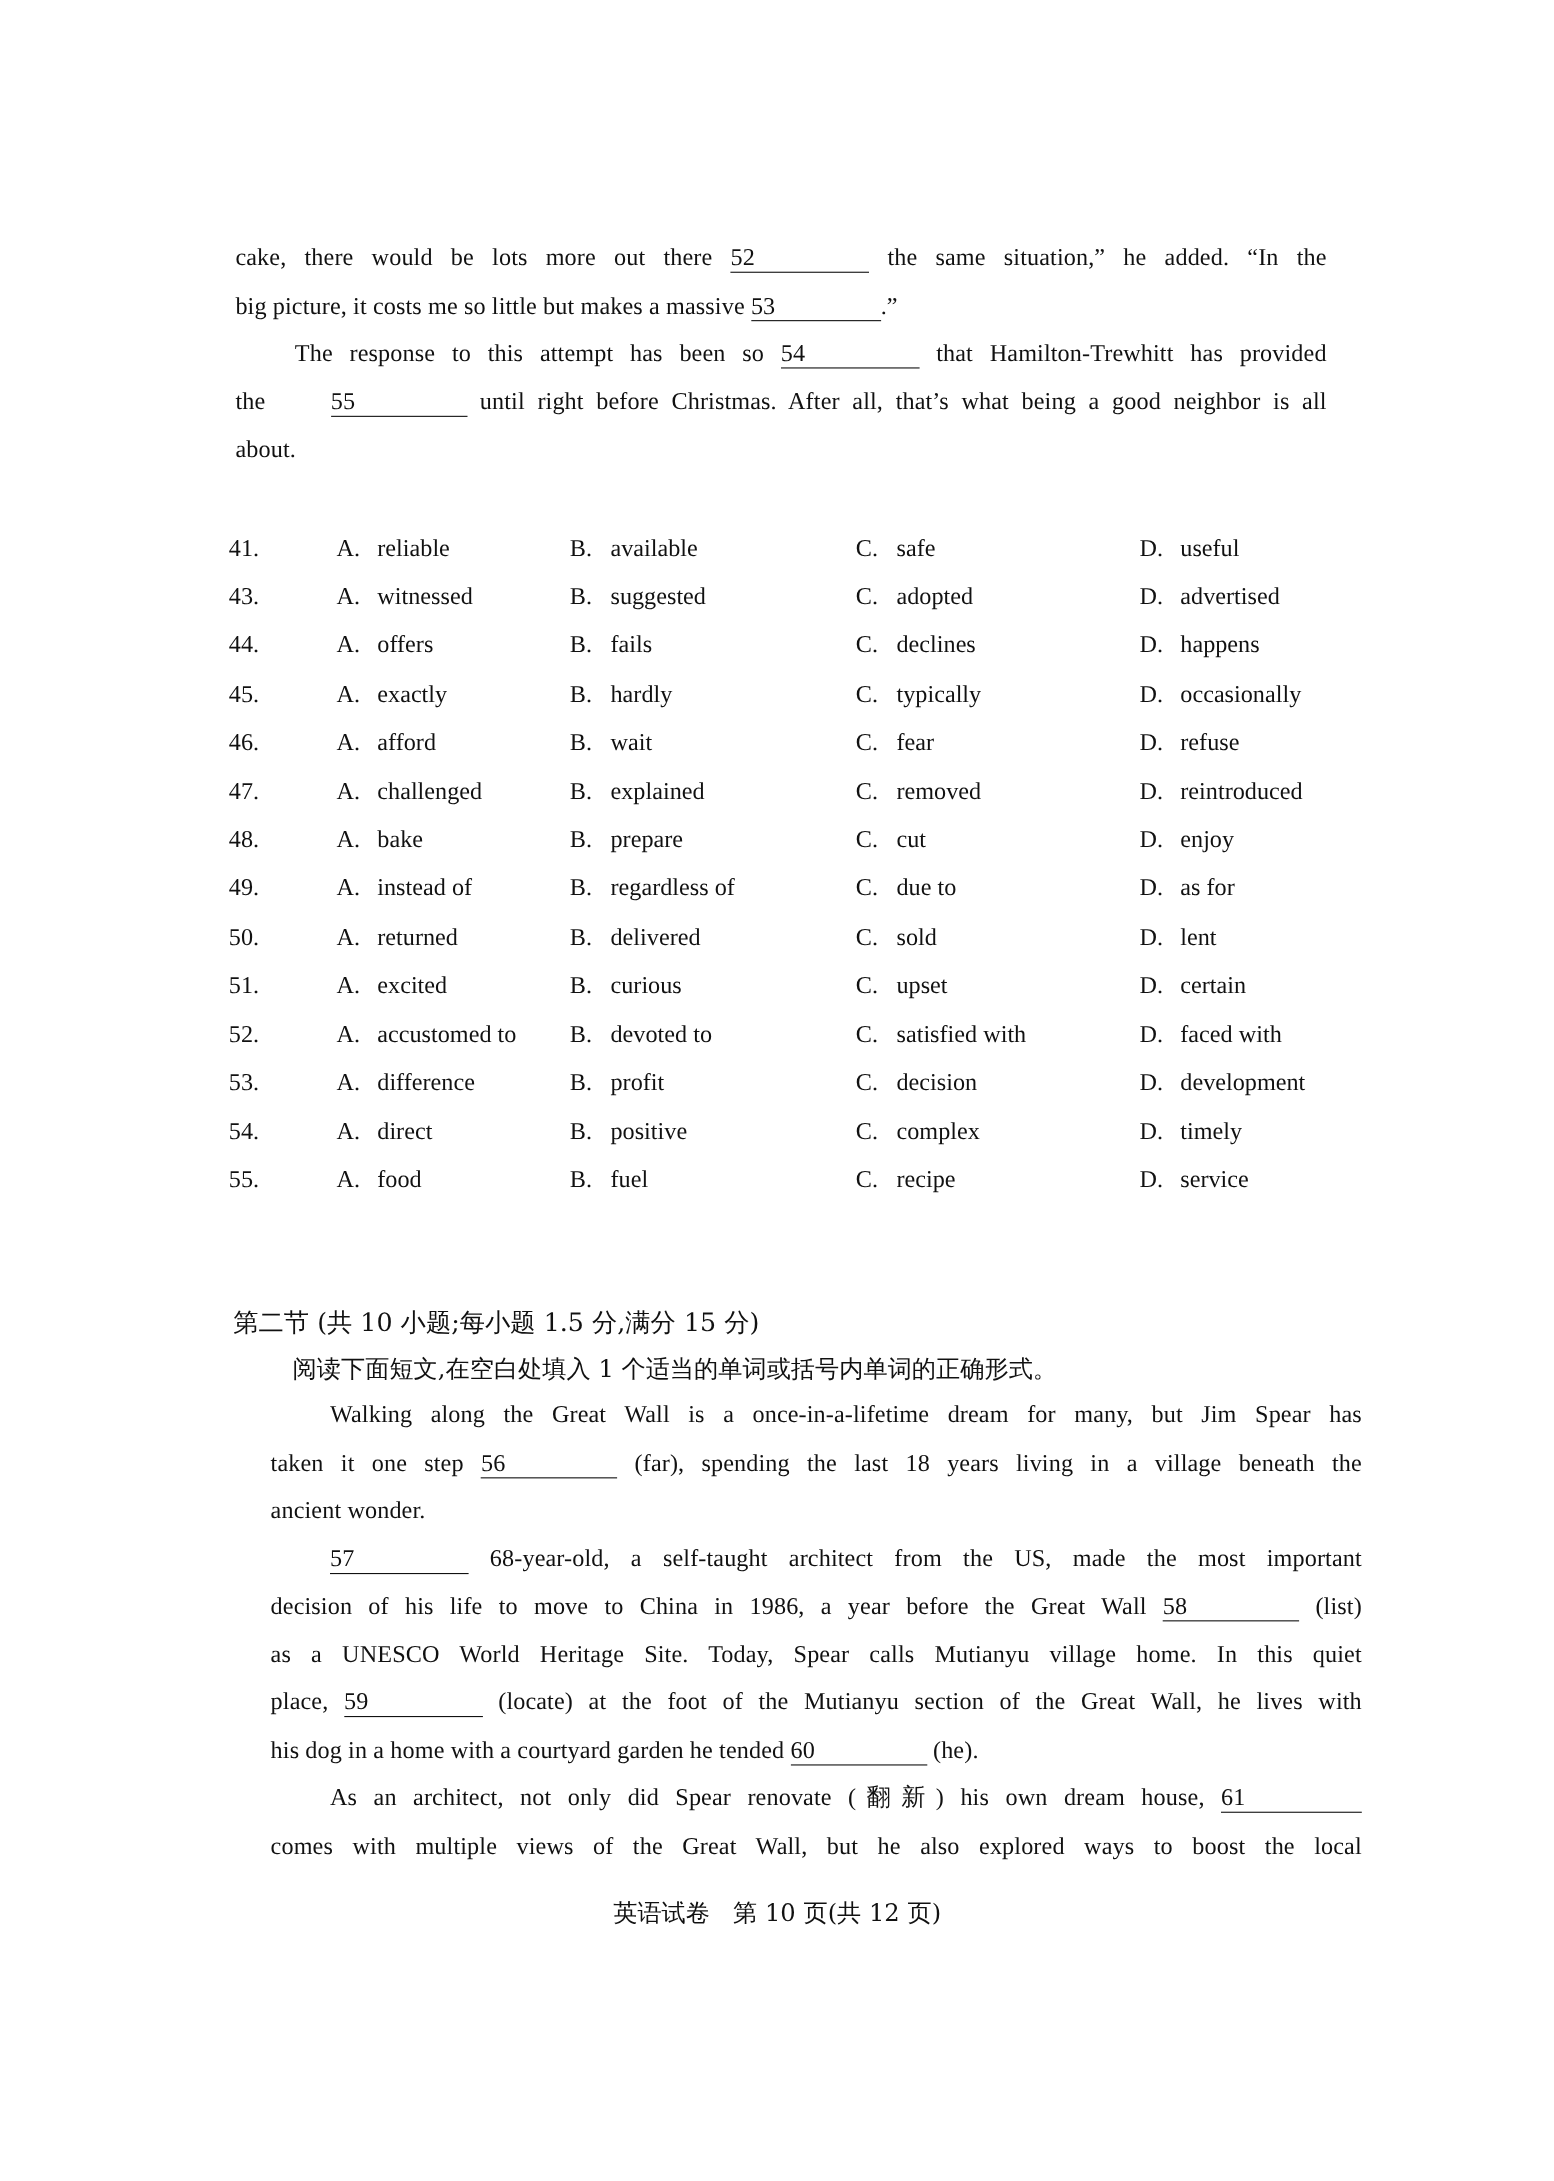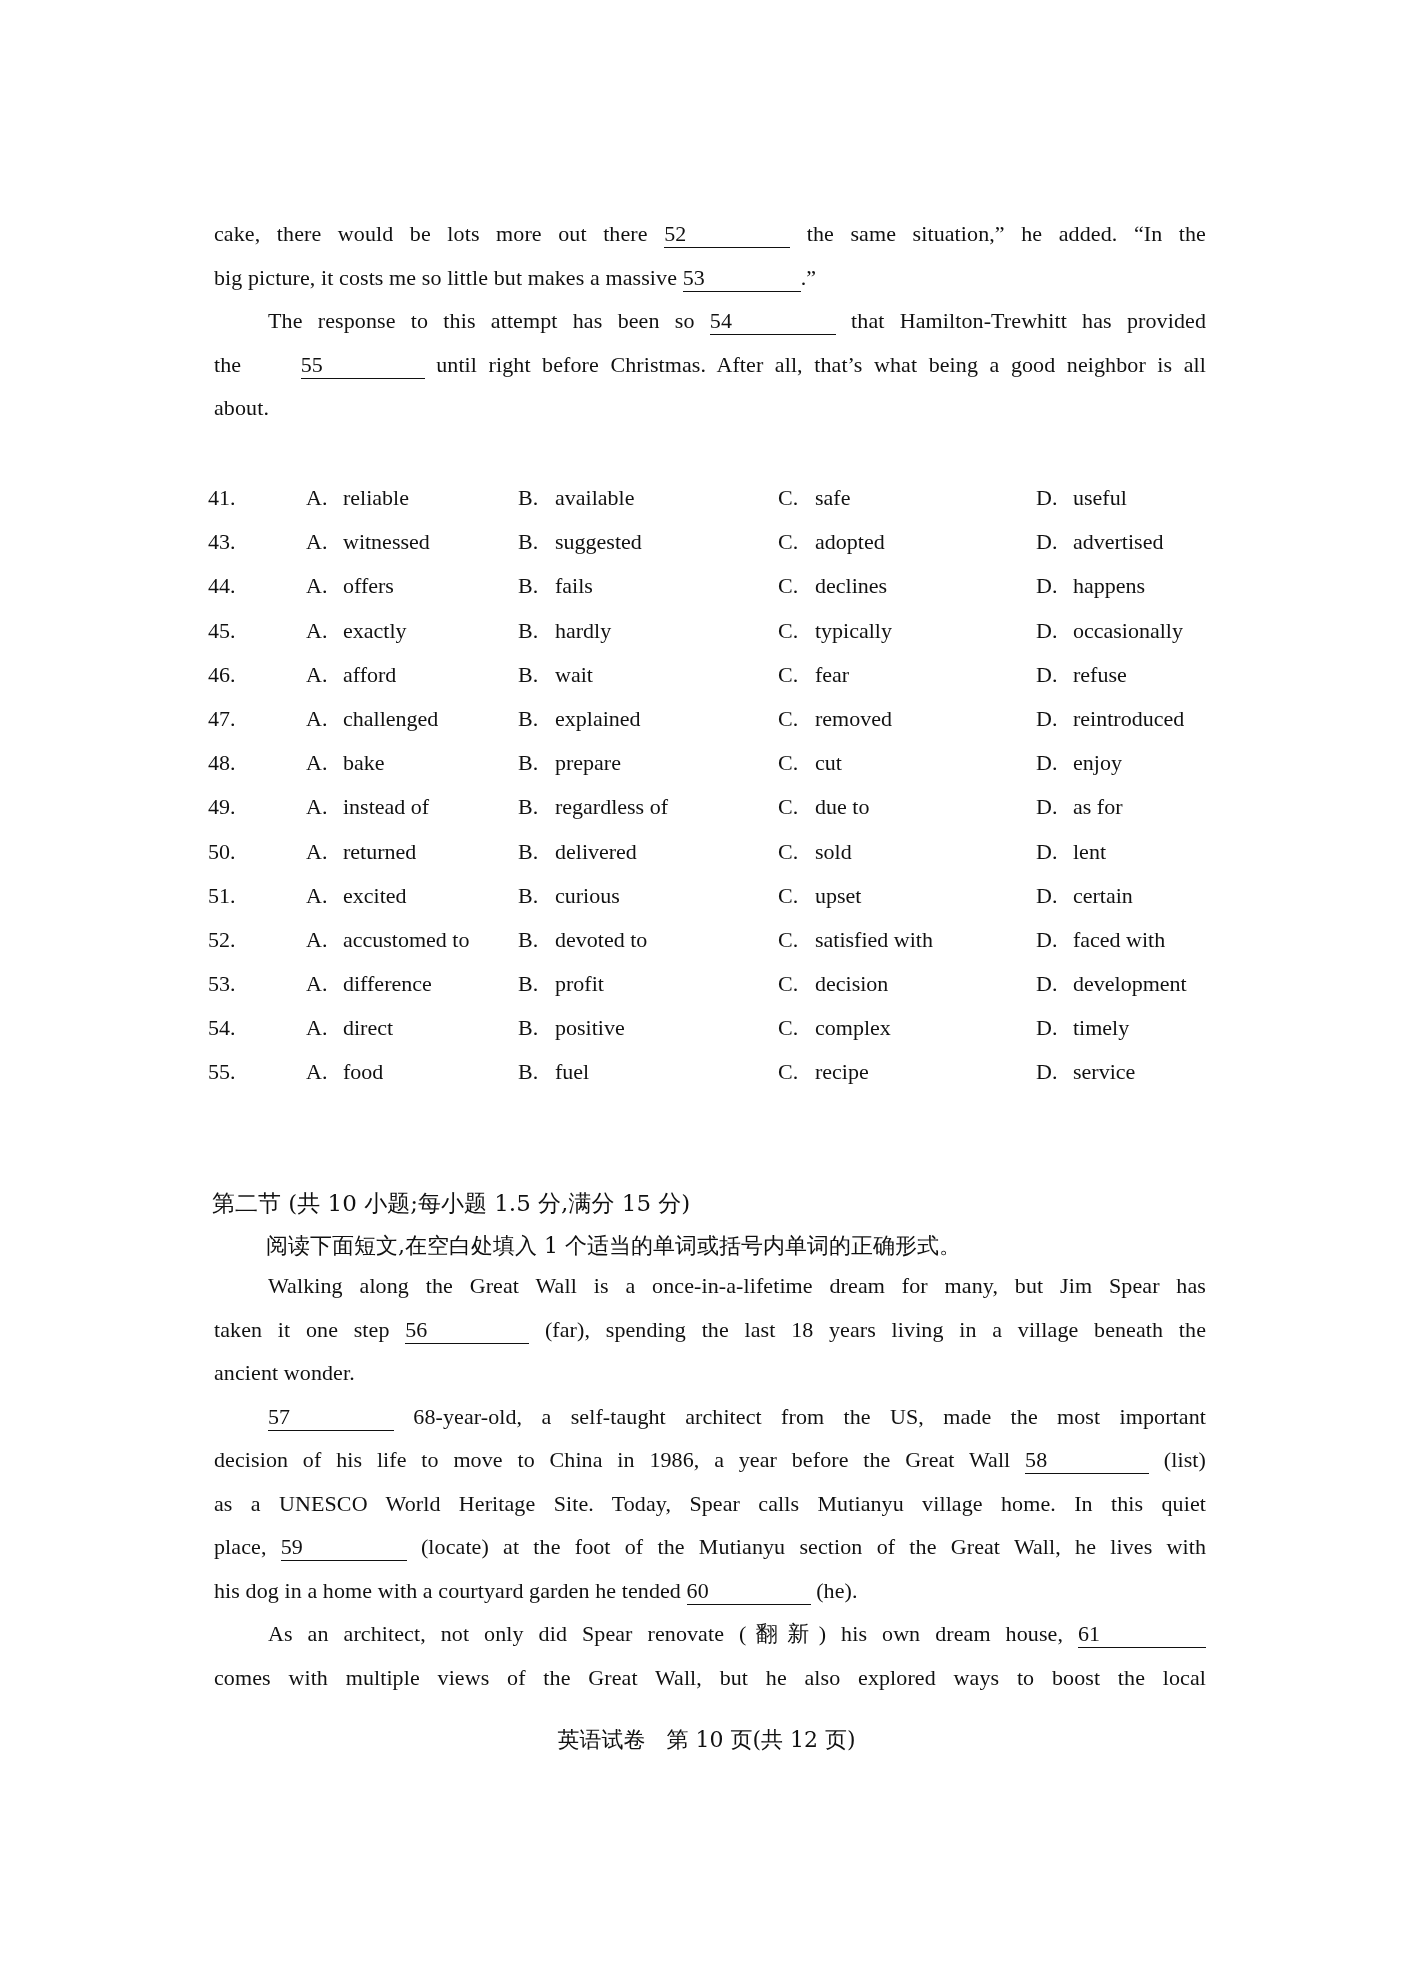--- a/index.html
+++ b/index.html
@@ -149,21 +149,21 @@
         <span class="cell cA"><span class="letter">A.</span><span>food</span></span>
         <span class="cell cB"><span class="letter">B.</span><span>fuel</span></span>
         <span class="cell cC"><span class="letter">C.</span><span>recipe</span></span>
         <span class="cell cD"><span class="letter">D.</span><span>service</span></span>
       </div>
     </div>
 
   <div class="section-head">第二节 (共 10 小题;每小题 1.5 分,满分 15 分)</div>
   <div class="instruction">阅读下面短文,在空白处填入 1 个适当的单词或括号内单词的正确形式。</div>
 
-  <div class="para" style="top: 1264px;">
+  <div class="para" style="top: 1264px; margin-left: 32px;">
     <span class="line indent"><span>Walking along the Great Wall is a once-in-a-lifetime dream for many, but Jim Spear has</span></span>
     <span class="line"><span>taken it one step </span><span class="blank b56">56</span><span> (far), spending the last 18 years living in a village beneath the</span></span>
     <span class="line last"><span>ancient wonder.</span></span>
     <span class="line indent"><span class="blank b57">57</span><span> 68-year-old, a self-taught architect from the US, made the most important</span></span>
     <span class="line"><span>decision of his life to move to China in 1986, a year before the Great Wall </span><span class="blank b58">58</span><span> (list)</span></span>
     <span class="line"><span>as a UNESCO World Heritage Site. Today, Spear calls Mutianyu village home. In this quiet</span></span>
     <span class="line"><span>place, </span><span class="blank b59">59</span><span> (locate) at the foot of the Mutianyu section of the Great Wall, he lives with</span></span>
     <span class="line last"><span>his dog in a home with a courtyard garden he tended </span><span class="blank b60">60</span><span> (he).</span></span>
     <span class="line indent"><span>As an architect, not only did Spear renovate (翻新) his own dream house, </span><span class="blank b61">61</span></span>
     <span class="line"><span>comes with multiple views of the Great Wall, but he also explored ways to boost the local</span></span>

